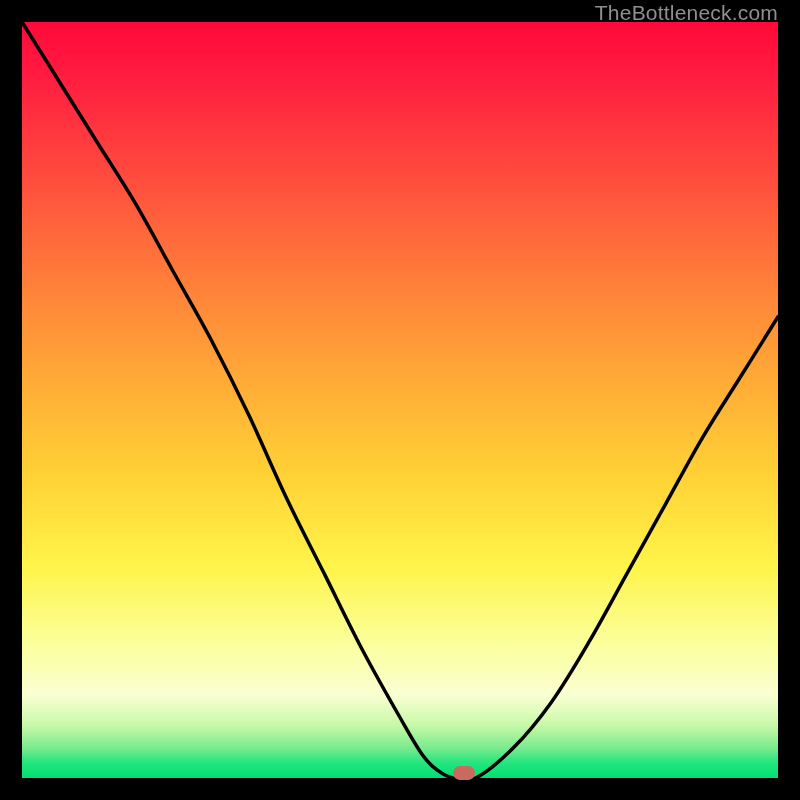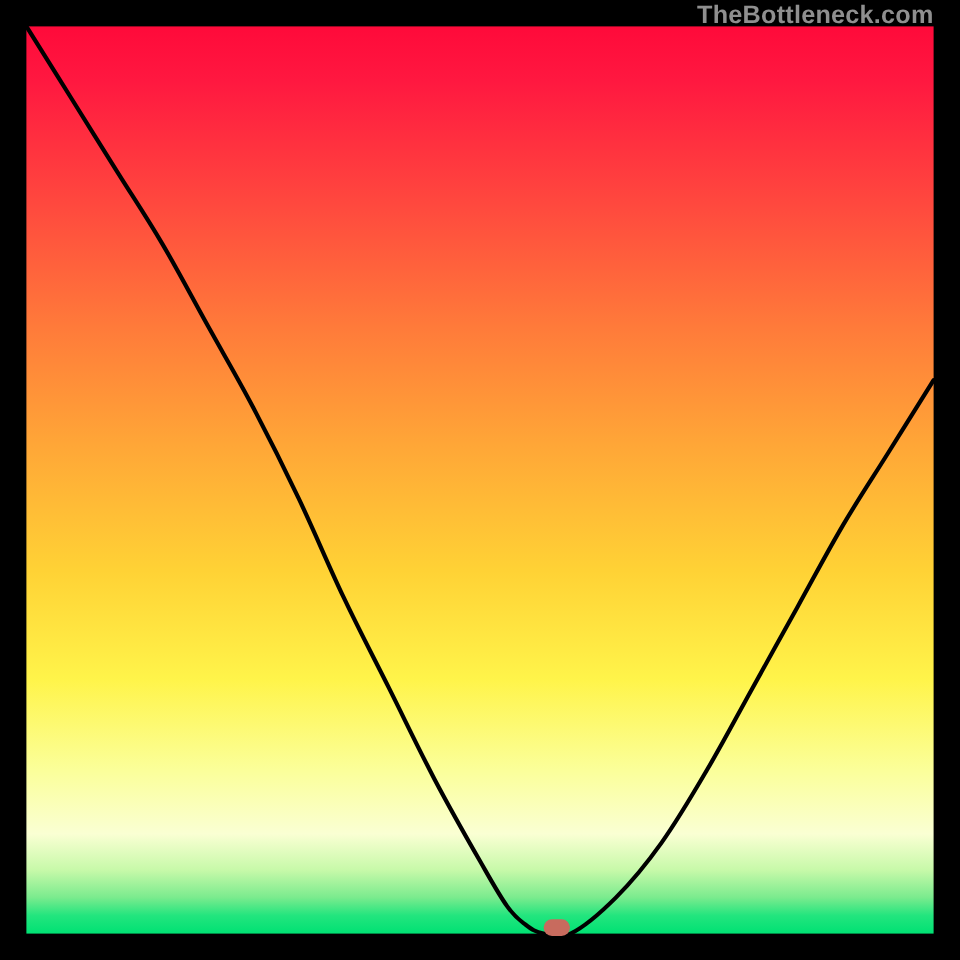--- a/index.html
+++ b/index.html
@@ -41,21 +41,21 @@
       #00e173 100%
     );
   }
   .watermark {
     position: absolute;
     top: 1px;
     right: 22px;
     color: #8f8f8f;
     font-size: 21px;
     letter-spacing: 0.2px;
-    font-weight: 700;
+    font-weight: 400;
     user-select: none;
   }
   svg.curve {
     position: absolute;
     left: 0;
     top: 0;
     width: 756px;
     height: 756px;
     overflow: visible;
   }

